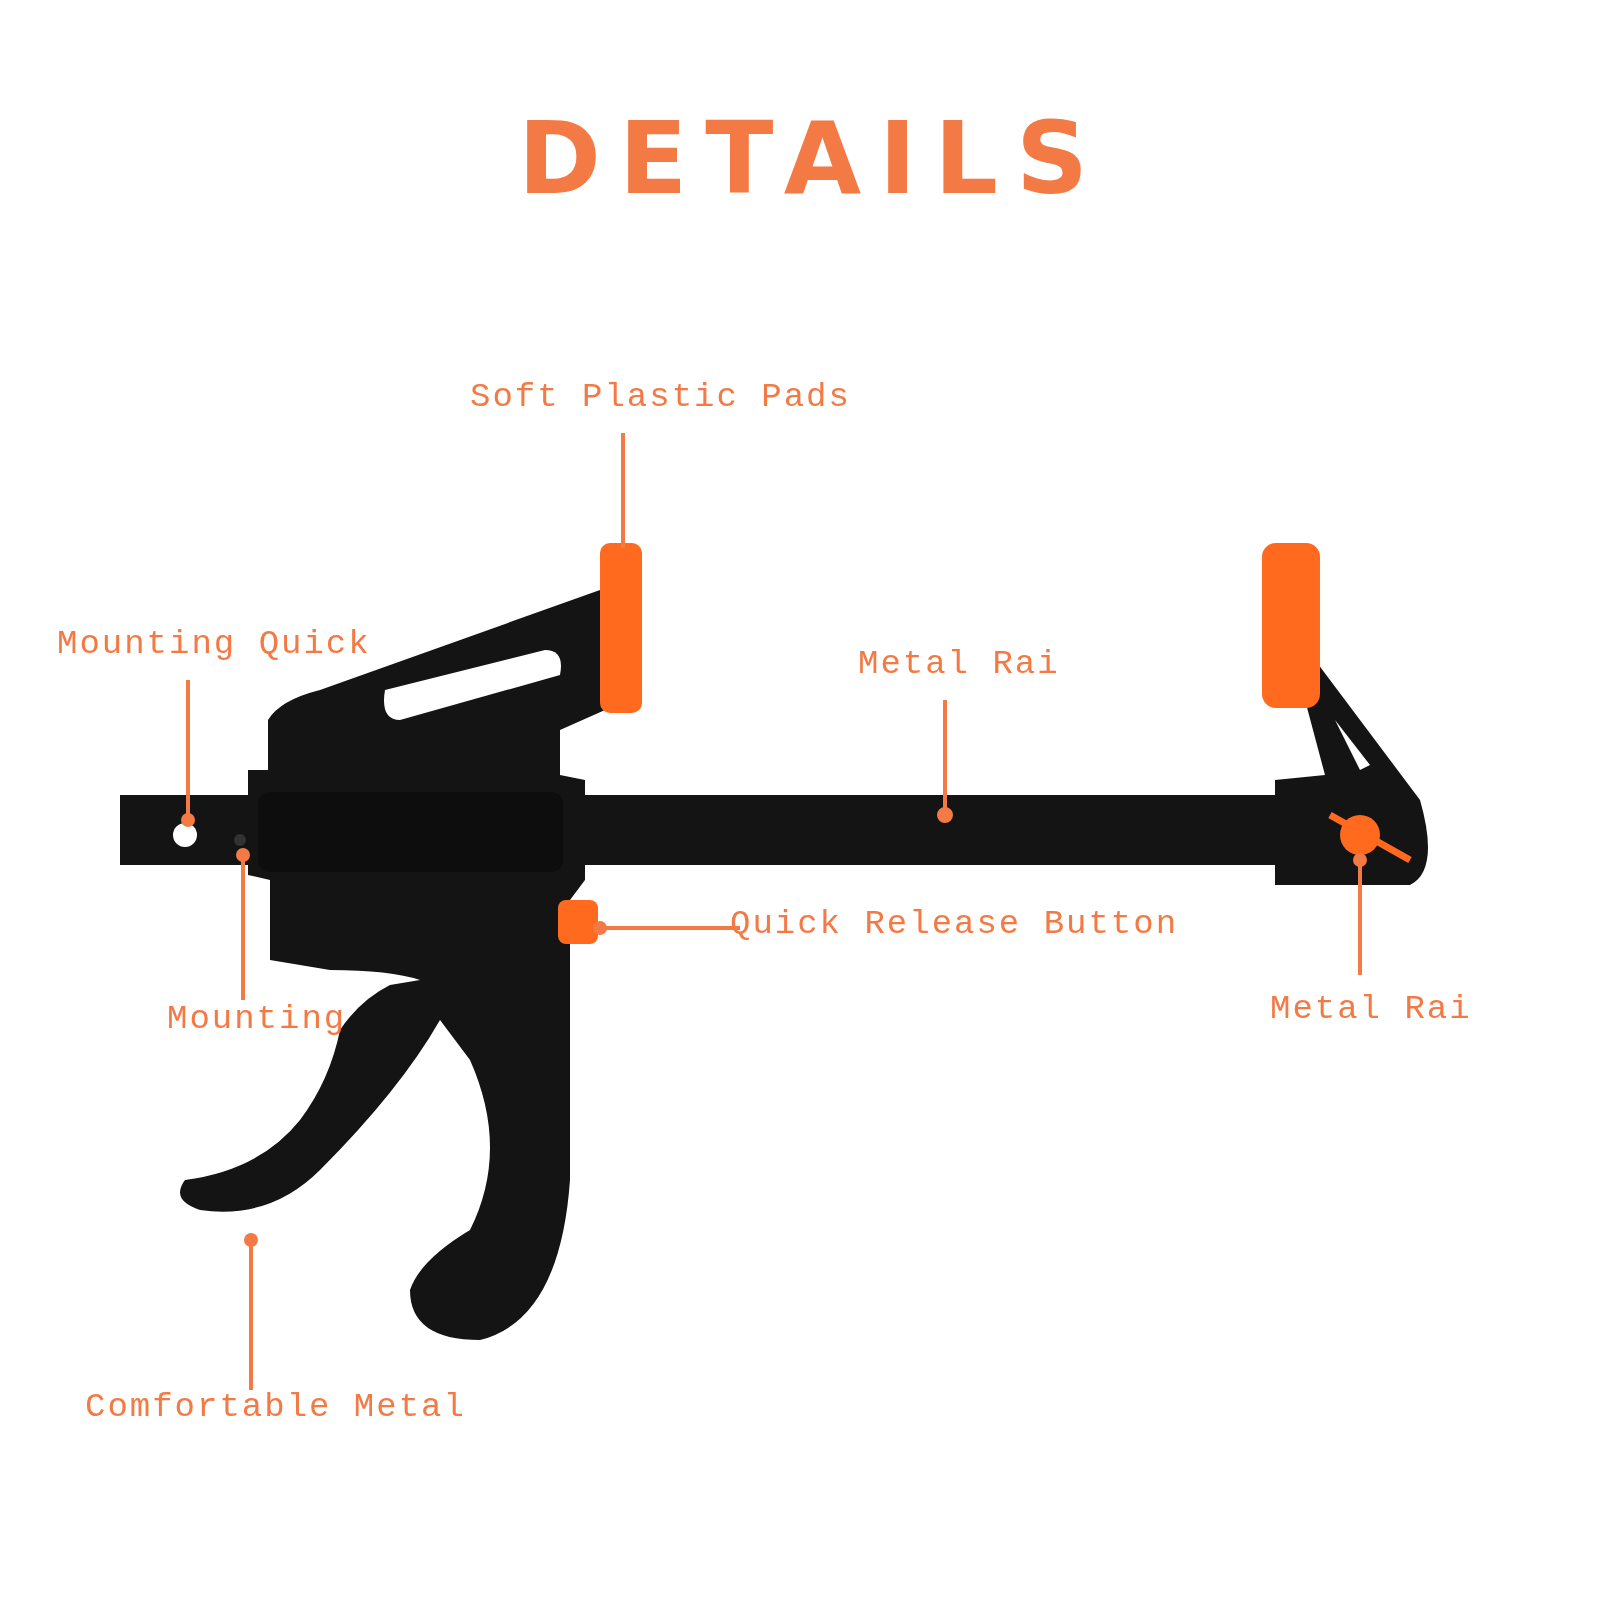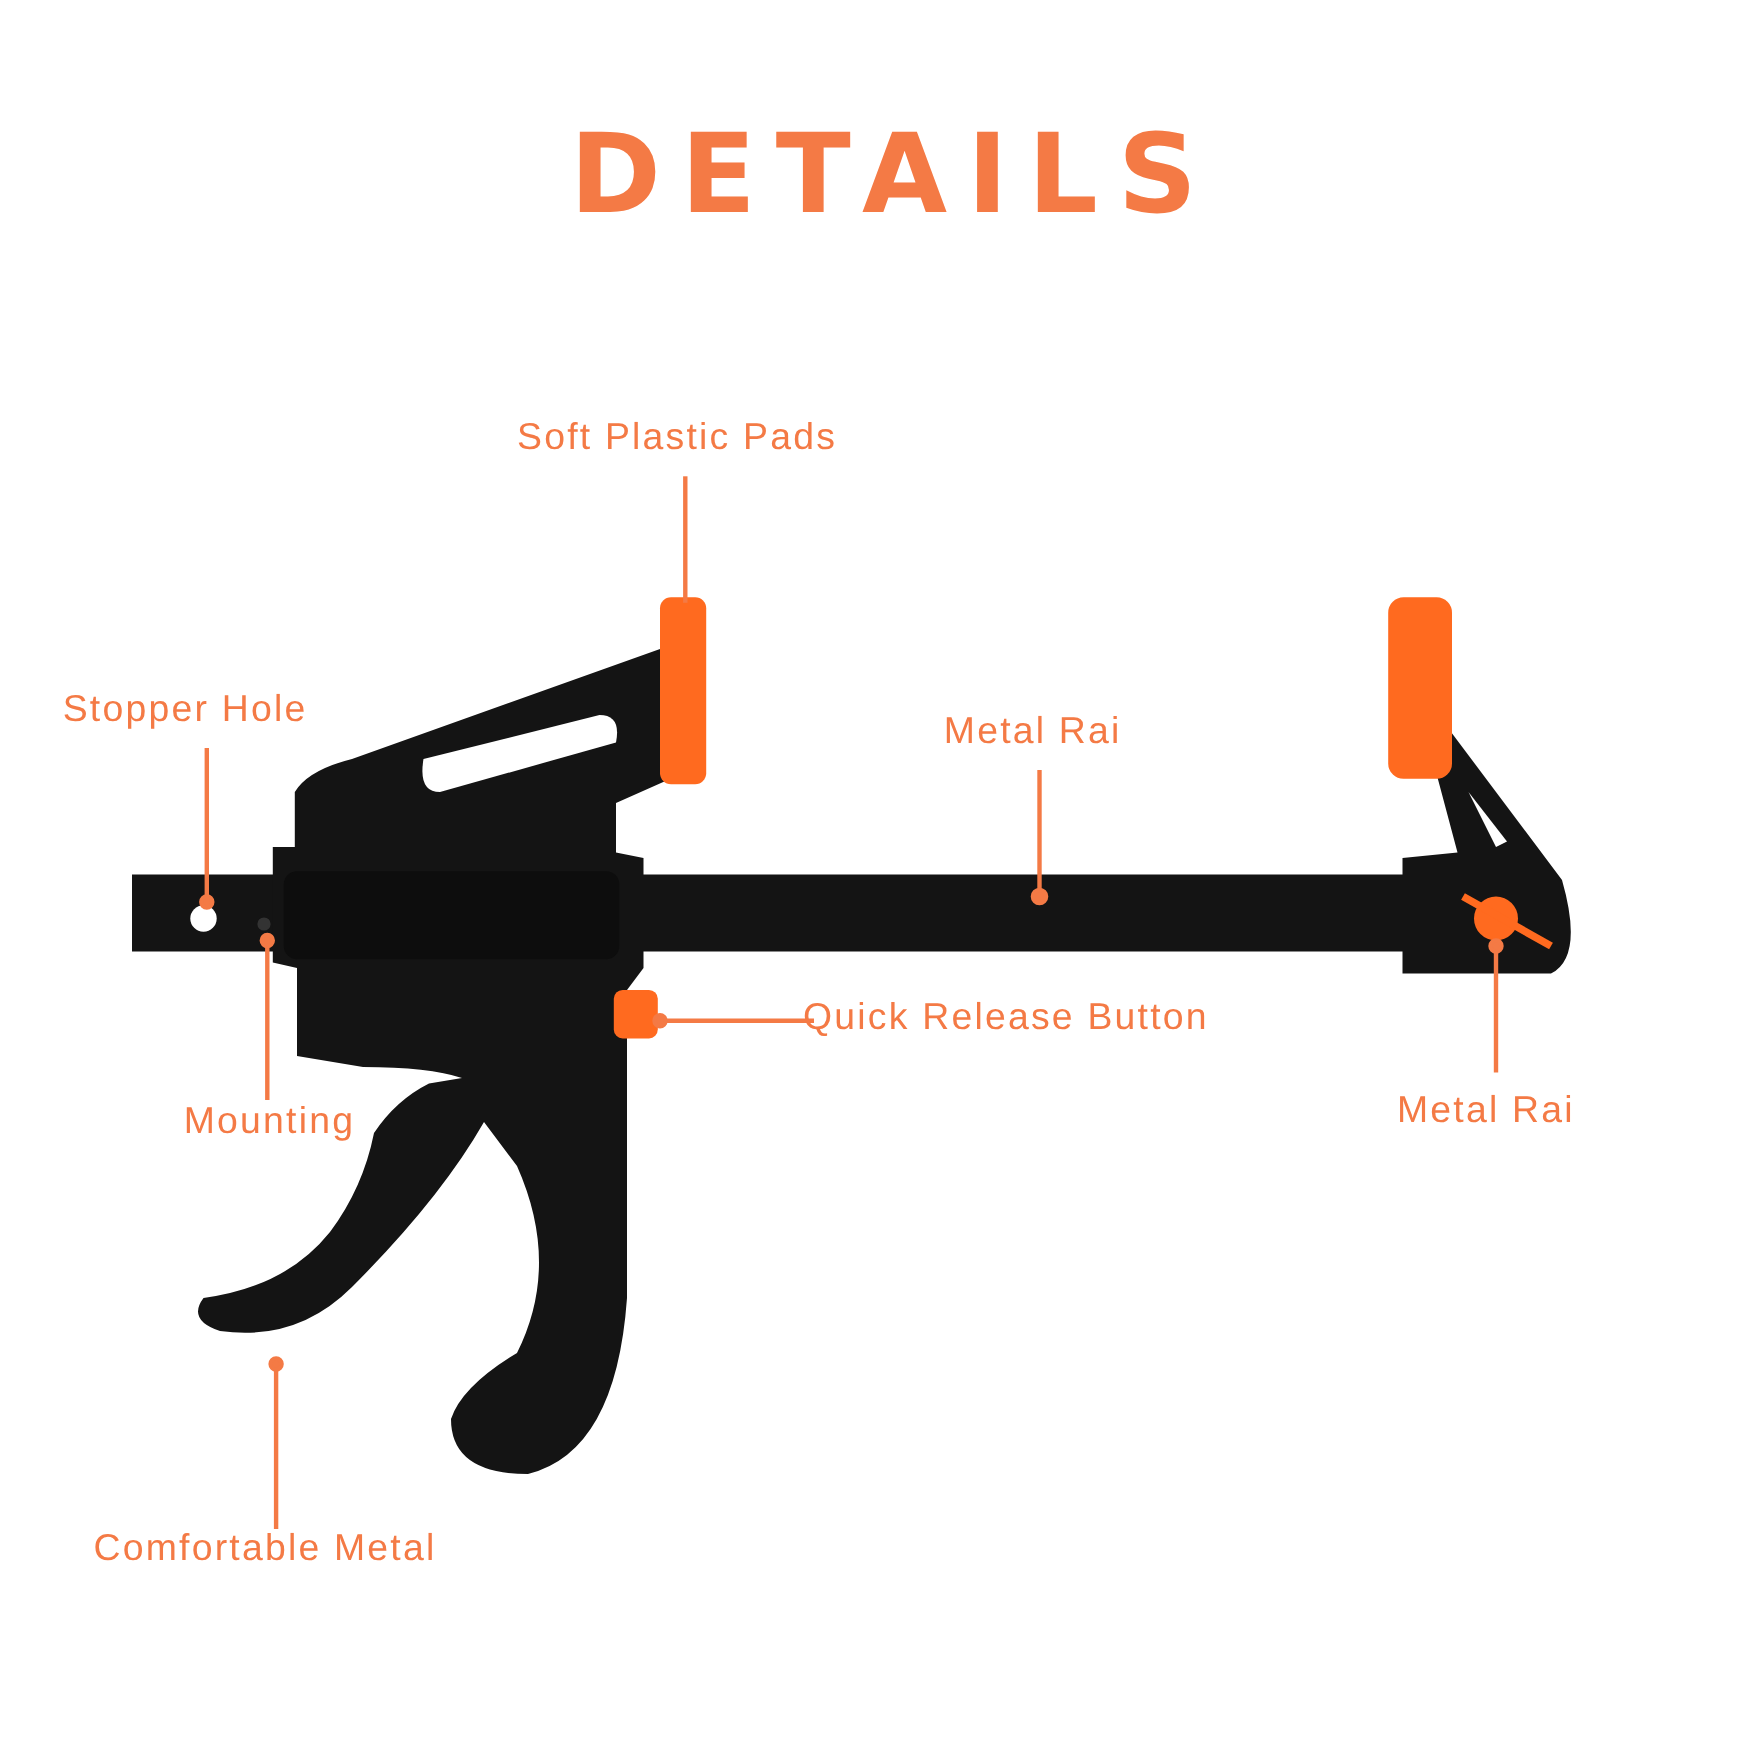--- a/index.html
+++ b/index.html
@@ -1,18 +1,18 @@
 <!DOCTYPE html>
 <html><head>
   <meta charset="utf-8">
   <style>
     html, body { margin: 0; padding: 0; background: #ffffff; }
     body { width: 1600px; height: 1600px; position: relative; overflow: hidden; font-family: "DejaVu Sans", sans-serif; }
     .title { position: absolute; top: 100px; left: 0; width: 1600px; text-align: center; font-family: "DejaVu Sans", sans-serif; font-weight: bold; font-size: 100px; letter-spacing: 18px; color: #f47a45; padding-left: 12px; }
-    .label { position: absolute; font-family: Liberation Sans, sans-serif; font-size: 34px; letter-spacing: 2px; color: #f47a45; white-space: nowrap; }
+    .label { position: absolute; font-family: Liberation Mono, monospace; font-size: 34px; letter-spacing: 2px; color: #f47a45; white-space: nowrap; }
     svg.art { position: absolute; left: 0; top: 0; }
   </style>
 </head>
 <body>
 
 <div class="title">DETAILS</div>
 
 <svg class="art" width="1600" height="1600" viewBox="0 0 1600 1600">
 
   <rect x="120" y="795" width="1160" height="70" fill="#141414"></rect>
@@ -47,18 +47,18 @@
     <line x1="600" y1="928" x2="740" y2="928"></line>
       <circle cx="600" cy="928" r="5"></circle>
     <line x1="1360" y1="860" x2="1360" y2="975"></line>
       <circle cx="1360" cy="860" r="5"></circle>
     <line x1="251" y1="1240" x2="251" y2="1390"></line>
       <circle cx="251" cy="1240" r="5"></circle>
   </g>
 </svg>
 
 <div class="label" style="left:470px; top:378px;">Soft Plastic Pads</div>
-<div class="label" style="left:57px; top:625px;">Stopper Hole</div>
+<div class="label" style="left:57px; top:625px;">Mounting Quick</div>
 <div class="label" style="left:858px; top:645px;">Metal Rai</div>
 <div class="label" style="left:167px; top:1000px;">Mounting</div>
 <div class="label" style="left:730px; top:905px;">Quick Release Button</div>
 <div class="label" style="left:1270px; top:990px;">Metal Rai</div>
 <div class="label" style="left:85px; top:1388px;">Comfortable Metal</div>
 
 </body></html>

